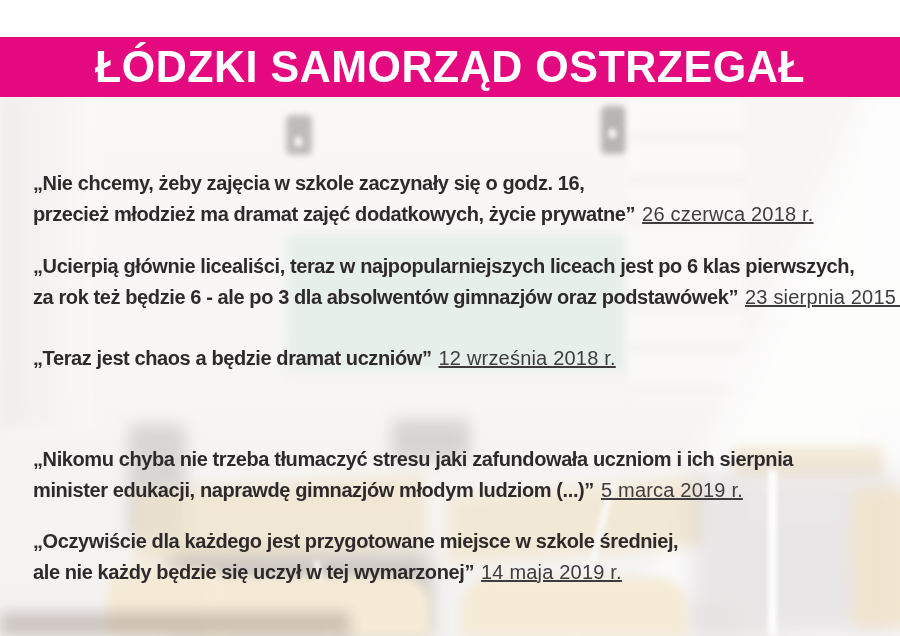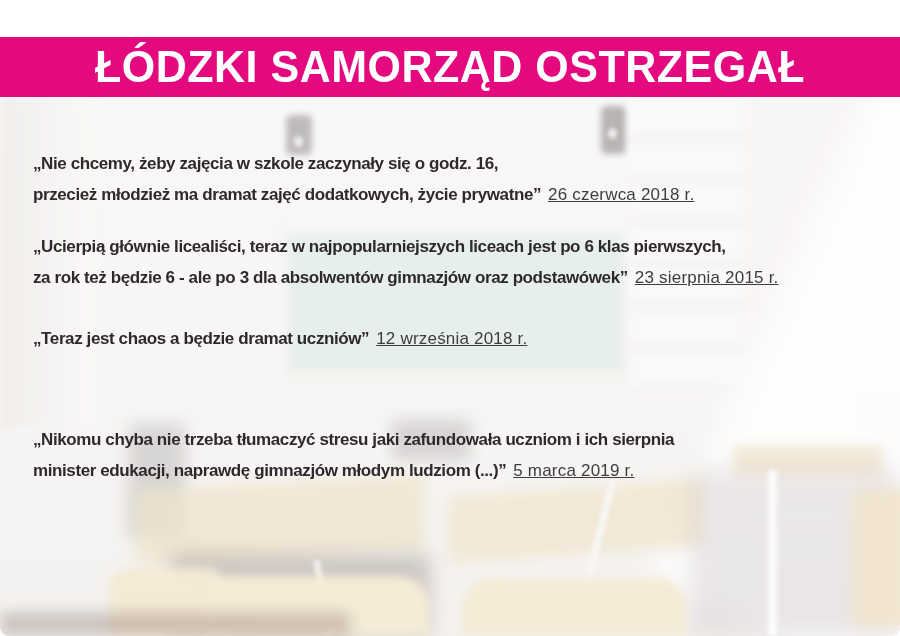--- a/index.html
+++ b/index.html
@@ -1,18 +1,18 @@
 <!DOCTYPE html>
 <html lang="pl"><head>
 <meta charset="utf-8">
 <style>
   html,body{margin:0;padding:0;background:#ffffff;}
   .stage{
     position:relative;width:900px;height:636px;overflow:hidden;
-    background:#ffffff;font-family:"Liberation Sans","DejaVu Sans",sans-serif;border-radius:9px;
+    background:#ffffff;font-family:"Liberation Sans","DejaVu Sans",sans-serif;
   }
   
   .photo{position:absolute;inset:0;z-index:0;}
   .photo div{position:absolute;}
   .bg-base{left:0;top:97px;width:900px;height:539px;
     background:linear-gradient(180deg,#f7f5f4 0%,#f4f2f0 55%,#efece9 100%);}
   .bg-left-frame{left:0;top:97px;width:95px;height:330px;
     background:linear-gradient(90deg,#e9e5e2,#f9f7f5);filter:blur(4px);opacity:.85;}
   .bg-chalkboard{left:287px;top:234px;width:338px;height:140px;background:#dde9e2;
     filter:blur(5px);border-radius:3px;}
@@ -62,21 +62,21 @@
     transform:rotate(-10deg);filter:blur(2px);}
   .bg-wash{left:0;top:97px;width:900px;height:539px;background:rgba(255,255,255,.30);}
   
   .top-white{position:absolute;left:0;top:0;width:900px;height:37px;background:#ffffff;z-index:2;}
   .banner{position:absolute;left:0;top:37px;width:900px;height:60px;z-index:2;
     display:flex;align-items:center;justify-content:center;}
   .banner-title{color:#ffffff;font-weight:bold;font-size:43px;letter-spacing:.5px;
     white-space:nowrap;line-height:1;transform:scaleY(1.02);}
   
   .quote{position:absolute;left:33px;right:10px;z-index:3;line-height:31px;
-    font-size:17px;color:#2e2a2c;}
+    font-size:20px;color:#2e2a2c;margin-top:20px;}
   .qline{white-space:nowrap;}
   .qtext{font-weight:bold;letter-spacing:-0.4px;color:#2e2a2c;}
   .qdate{font-weight:normal;letter-spacing:.2px;color:#3f3c40;margin-left:7px;text-decoration:underline;}
 </style>
 </head>
 <body>
 
 <div class="stage">
 
   <div class="photo">
@@ -142,14 +142,22 @@
 
   <div class="quote" style="top:424px">
     <div class="qline">
       <span class="qtext">„Nikomu chyba nie trzeba tłumaczyć stresu jaki zafundowała uczniom i ich sierpnia</span>
     </div>
     <div class="qline">
       <span class="qtext">minister edukacji, naprawdę gimnazjów młodym ludziom (...)”</span><span class="qdate">5 marca 2019 r.</span>
     </div>
   </div>
 
+  <div class="quote" style="top:506px">
+    <div class="qline">
+      <span class="qtext">„Oczywiście dla każdego jest przygotowane miejsce w szkole średniej,</span>
+    </div>
+    <div class="qline">
+      <span class="qtext">ale nie każdy będzie się uczył w tej wymarzonej”</span><span class="qdate">14 maja 2019 r.</span>
+    </div>
+  </div>
 
 </div>
 
 </body></html>

